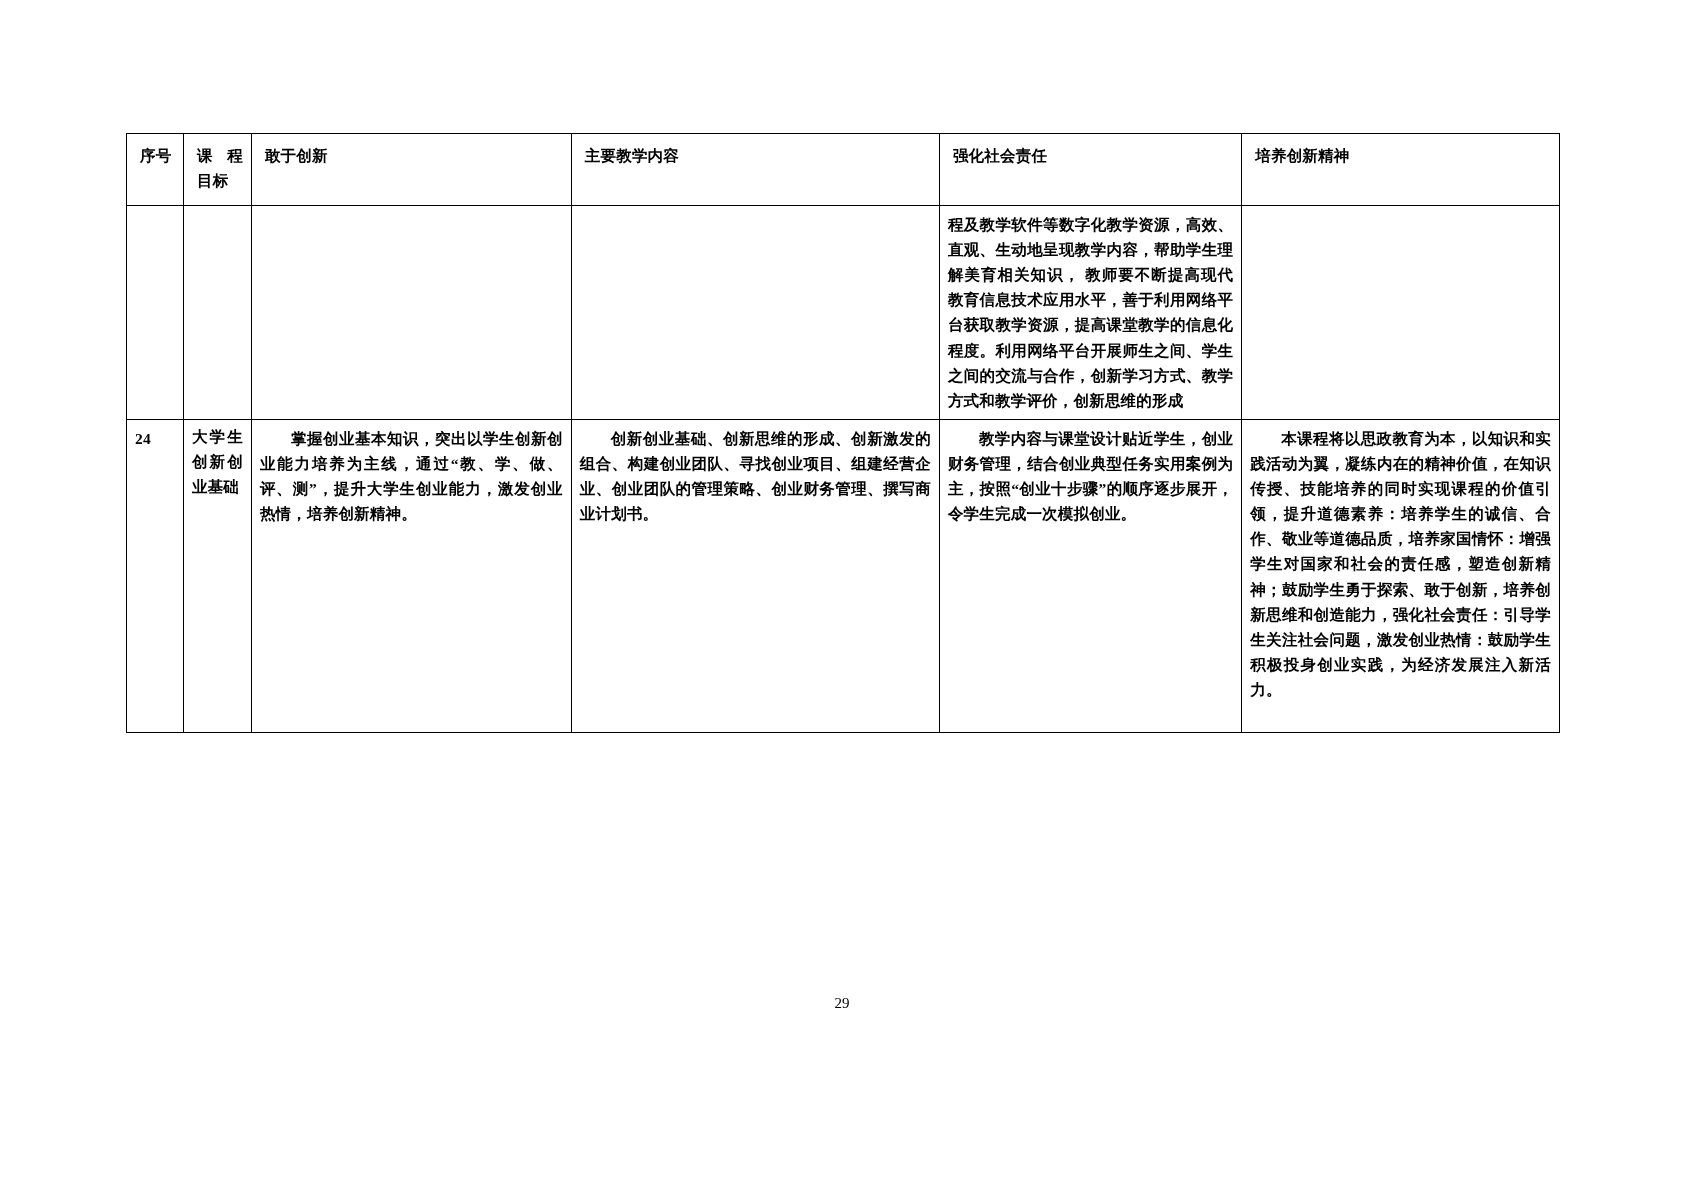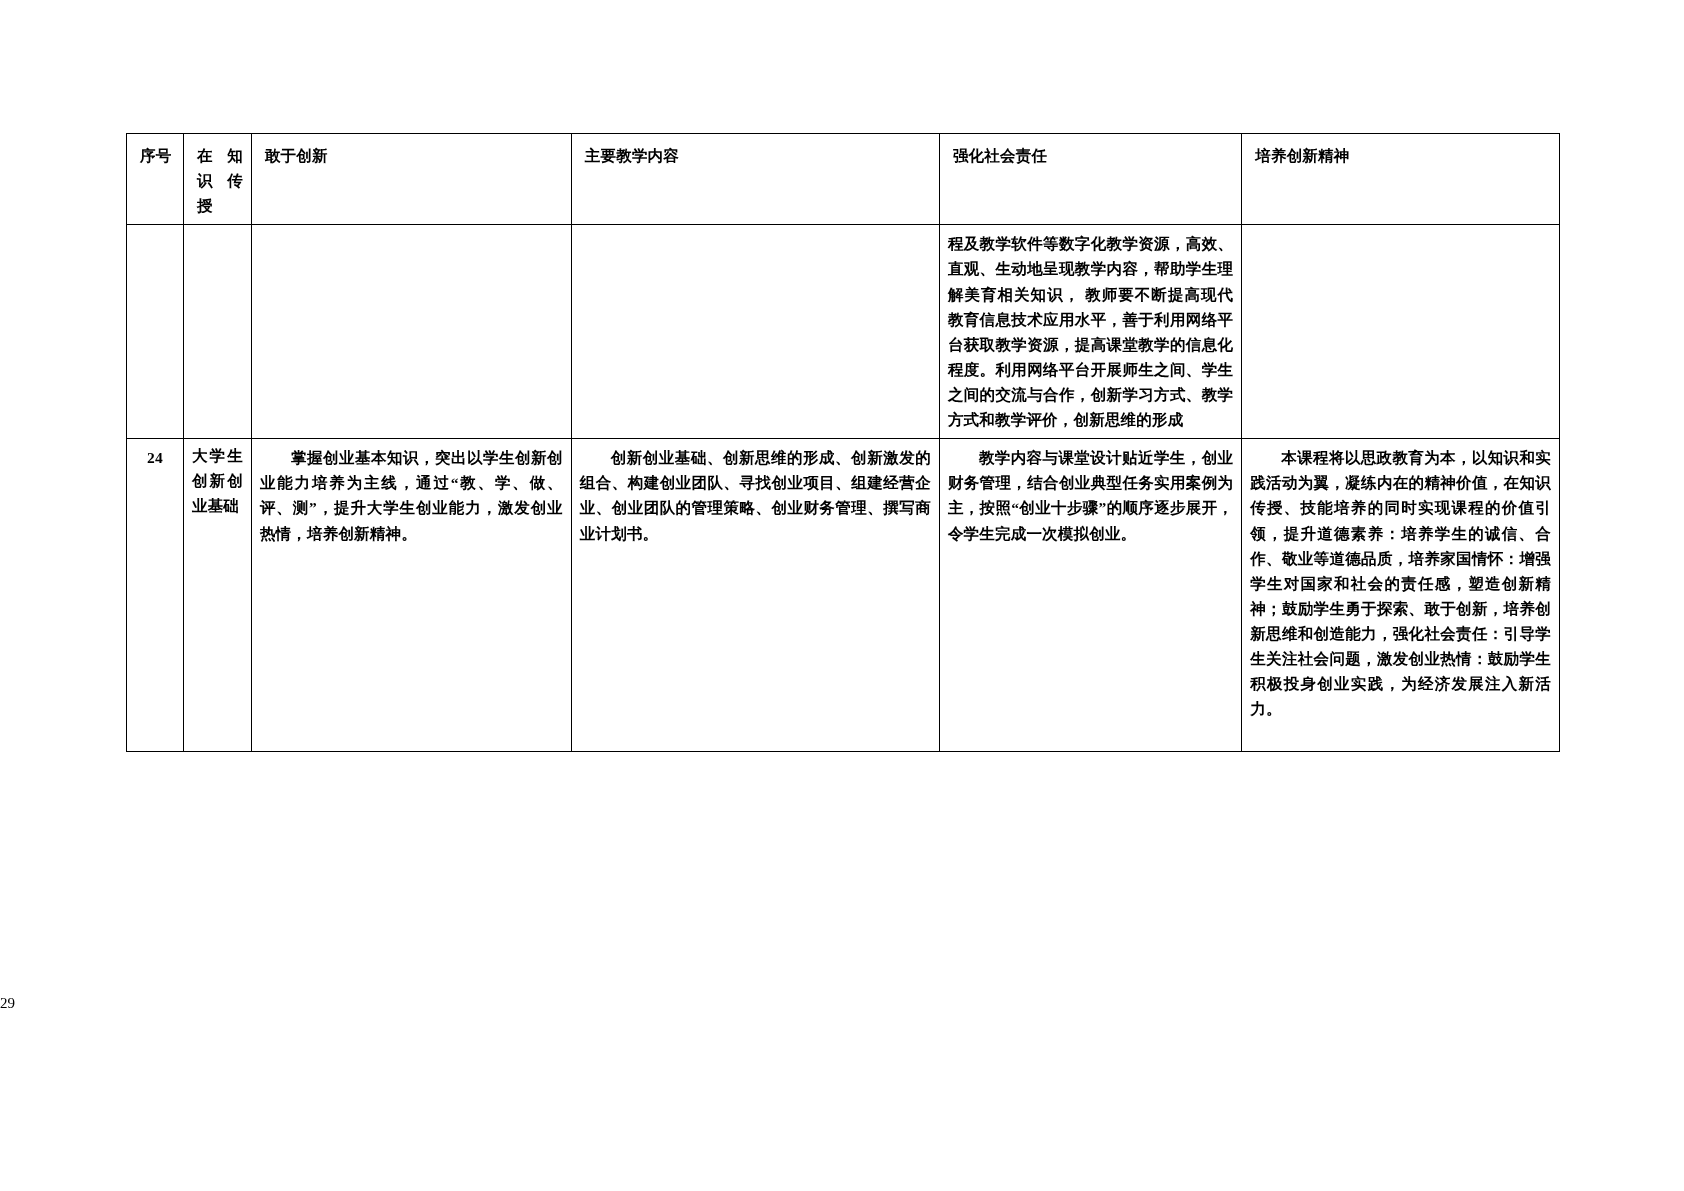--- a/index.html
+++ b/index.html
@@ -59,40 +59,40 @@
   }
   .indent {
     text-indent: 2em;
   }
   .vcenter {
     vertical-align: middle;
     margin-left: 31px;
   }
   .row-tall td { height: 300px; }
   .no-cell {
-    text-align: center;
     vertical-align: middle;
     font-size: 15.5px;
     font-weight: bold;
   }
   .name-cell {
     vertical-align: middle;
     text-align: justify;
     text-justify: inter-ideograph;
     font-weight: bold;
     line-height: 1.7;
     padding-left: 7px;
     padding-right: 7px;
     font-family: Liberation Mono, monospace;
   }
   .page-number {
     position: absolute;
     left: 0;
     top: 995px;
     width: 1684px;
+    text-align: center;
     font-size: 15px;
     font-family: "Liberation Serif", "DejaVu Serif", serif;
   }
   .empty-cell { }
 </style>
 </head>
 <body>
 
 <div class="page">
 
@@ -104,21 +104,21 @@
       <col class="col-content">
       <col class="col-require">
       <col class="col-ideo">
     </colgroup>
     <tbody>
       <tr class="hdr">
         <td>
             <span class="cell-text">序号</span>
           </td>
         <td>
-            <span class="cell-text">在知识传授</span>
+            <span class="cell-text">课程目标</span>
           </td>
         <td>
             <span class="cell-text">敢于创新</span>
           </td>
         <td>
             <span class="cell-text">主要教学内容</span>
           </td>
         <td>
             <span class="cell-text">强化社会责任</span>
           </td>

